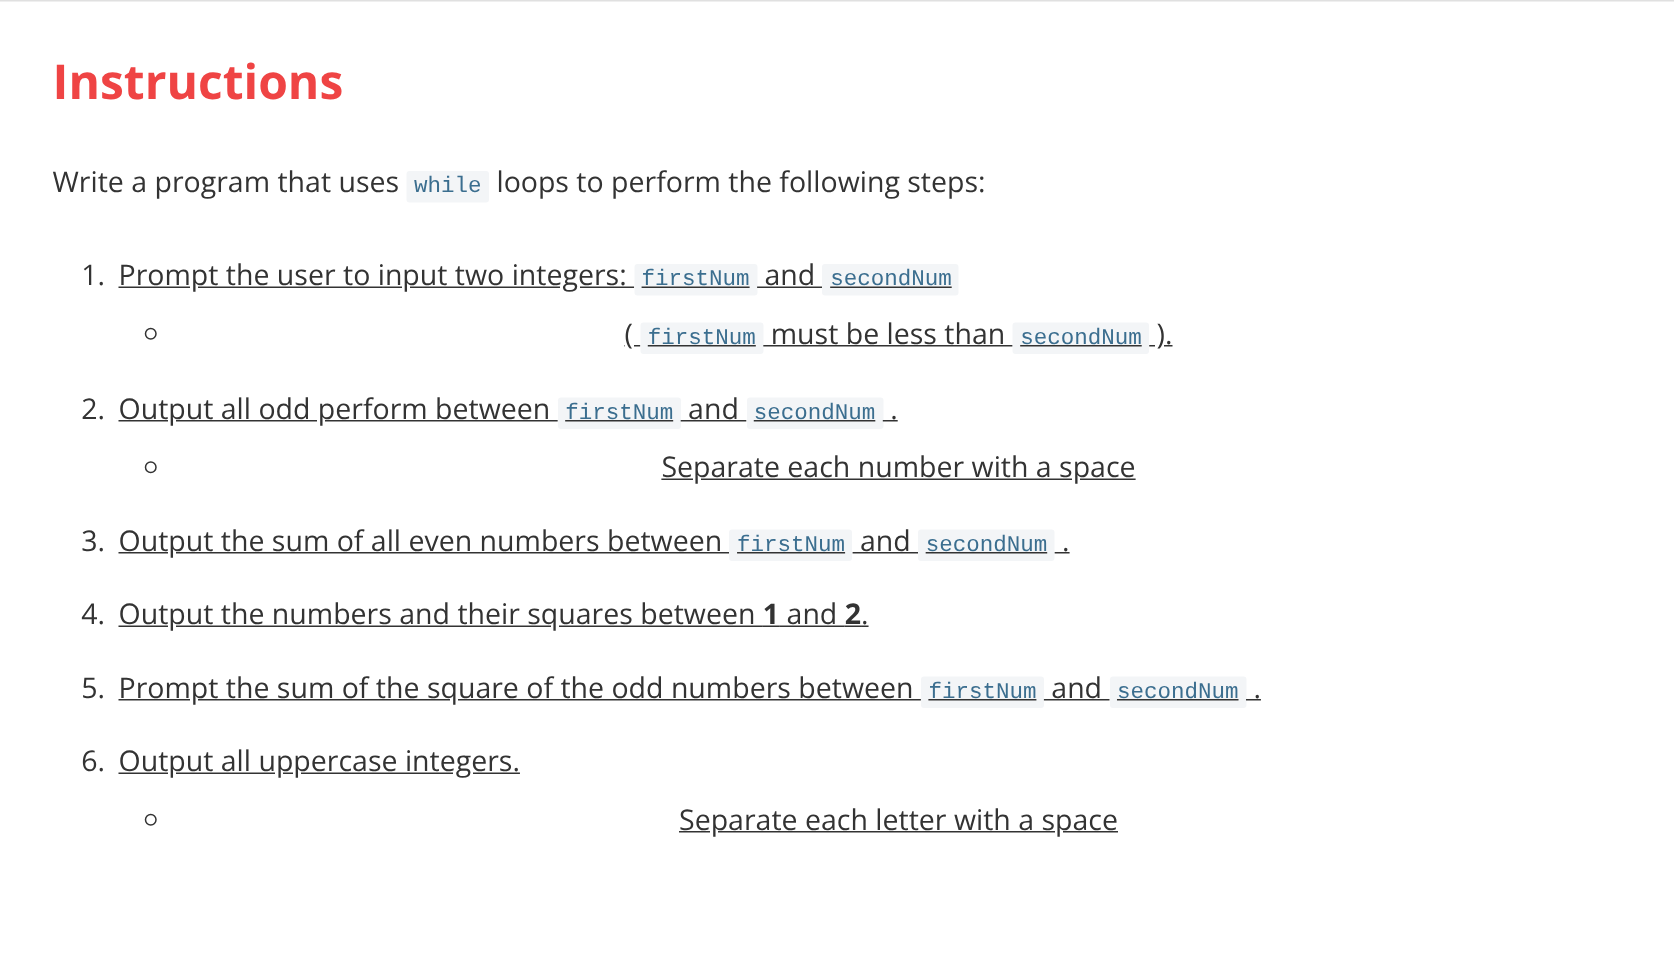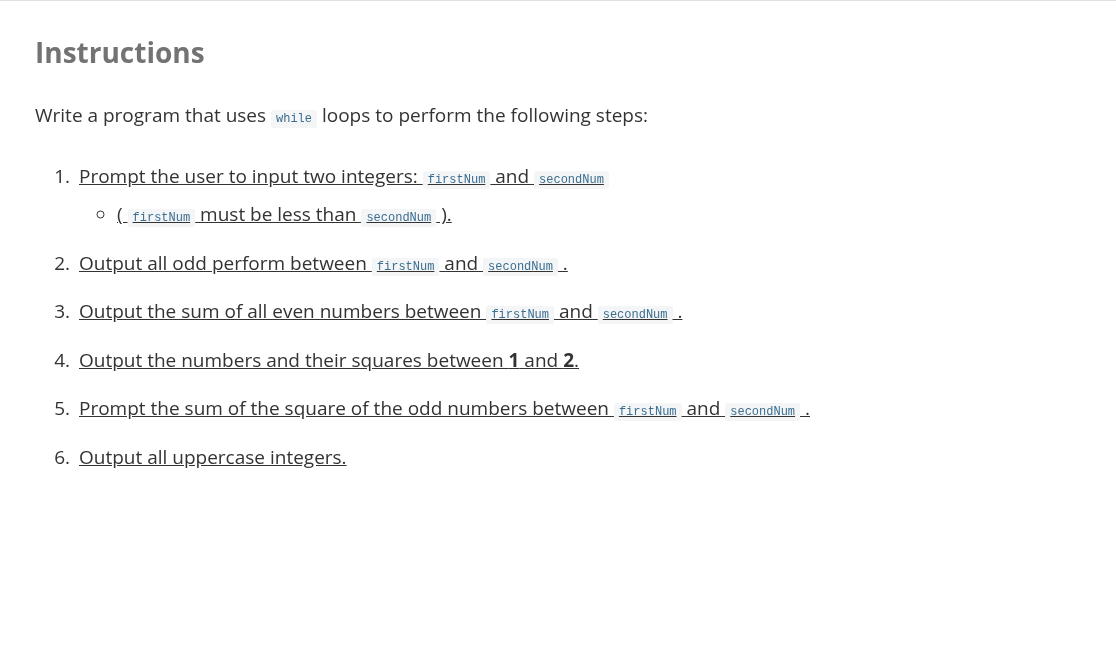--- a/index.html
+++ b/index.html
@@ -12,33 +12,33 @@
       color: #333;
       background: #fff;
       width: 1116px;
       height: 646px;
       padding: 30px 35px;
       font-size: 18px;
       line-height: 1.5;
       border-top: 1px solid #e0e0e0;
     }
     h2.heading {
-      font-size: 28px;
+      font-size: 32px;
       font-weight: 700;
-      color: #737373;
+      color: #ef4444;
       margin-bottom: 28px;
     }
     p.intro {
       font-size: 19px;
       color: #333;
       margin-bottom: 32px;
     }
     code {
       font-family: "Consolas", "Menlo", "Courier New", monospace;
-      font-size: 12px;
+      font-size: 15px;
       background: #f3f5f7;
       color: #3b6e8f;
       padding: 2px 5px;
       border-radius: 2px;
     }
     ol.steps {
       list-style: decimal;
       padding-left: 40px;
       font-size: 19px;
       color: #333;
@@ -46,20 +46,21 @@
     ol.steps > li {
       margin-bottom: 20px;
       padding-left: 4px;
       text-decoration: underline;
     }
     ul.sub {
       list-style: circle;
       padding-left: 38px;
       margin-top: 10px;
       font-size: 19px;
+      text-align: center;
     }
     ul.sub > li {
       margin-bottom: 4px;
     }
     strong {
       font-weight: 700;
     }
   </style>
 </head>
 <body>
@@ -76,31 +77,37 @@
     <span>Prompt the user to input two integers: </span><code>firstNum</code><span> and </span><code>secondNum</code>
     <ul class="sub">
       <li>
         <span>( </span><code>firstNum</code><span> must be less than </span><code>secondNum</code><span> ).</span>
       </li>
     </ul>
   </li>
 
   <li>
     <span>Output all odd perform between </span><code>firstNum</code><span> and </span><code>secondNum</code><span> .</span>
+    <ul class="sub">
+      <li>Separate each number with a space</li>
+    </ul>
   </li>
 
   <li>
     <span>Output the sum of all even numbers between </span><code>firstNum</code><span> and </span><code>secondNum</code><span> .</span>
   </li>
 
   <li>
     <span>Output the numbers and their squares between </span><strong>1</strong><span> and </span><strong>2</strong><span>.</span>
   </li>
 
   <li>
     <span>Prompt the sum of the square of the odd numbers between </span><code>firstNum</code><span> and </span><code>secondNum</code><span> .</span>
   </li>
 
   <li>
     <span>Output all uppercase integers.</span>
+    <ul class="sub">
+      <li>Separate each letter with a space</li>
+    </ul>
   </li>
 
 </ol>
 
 </body></html>

